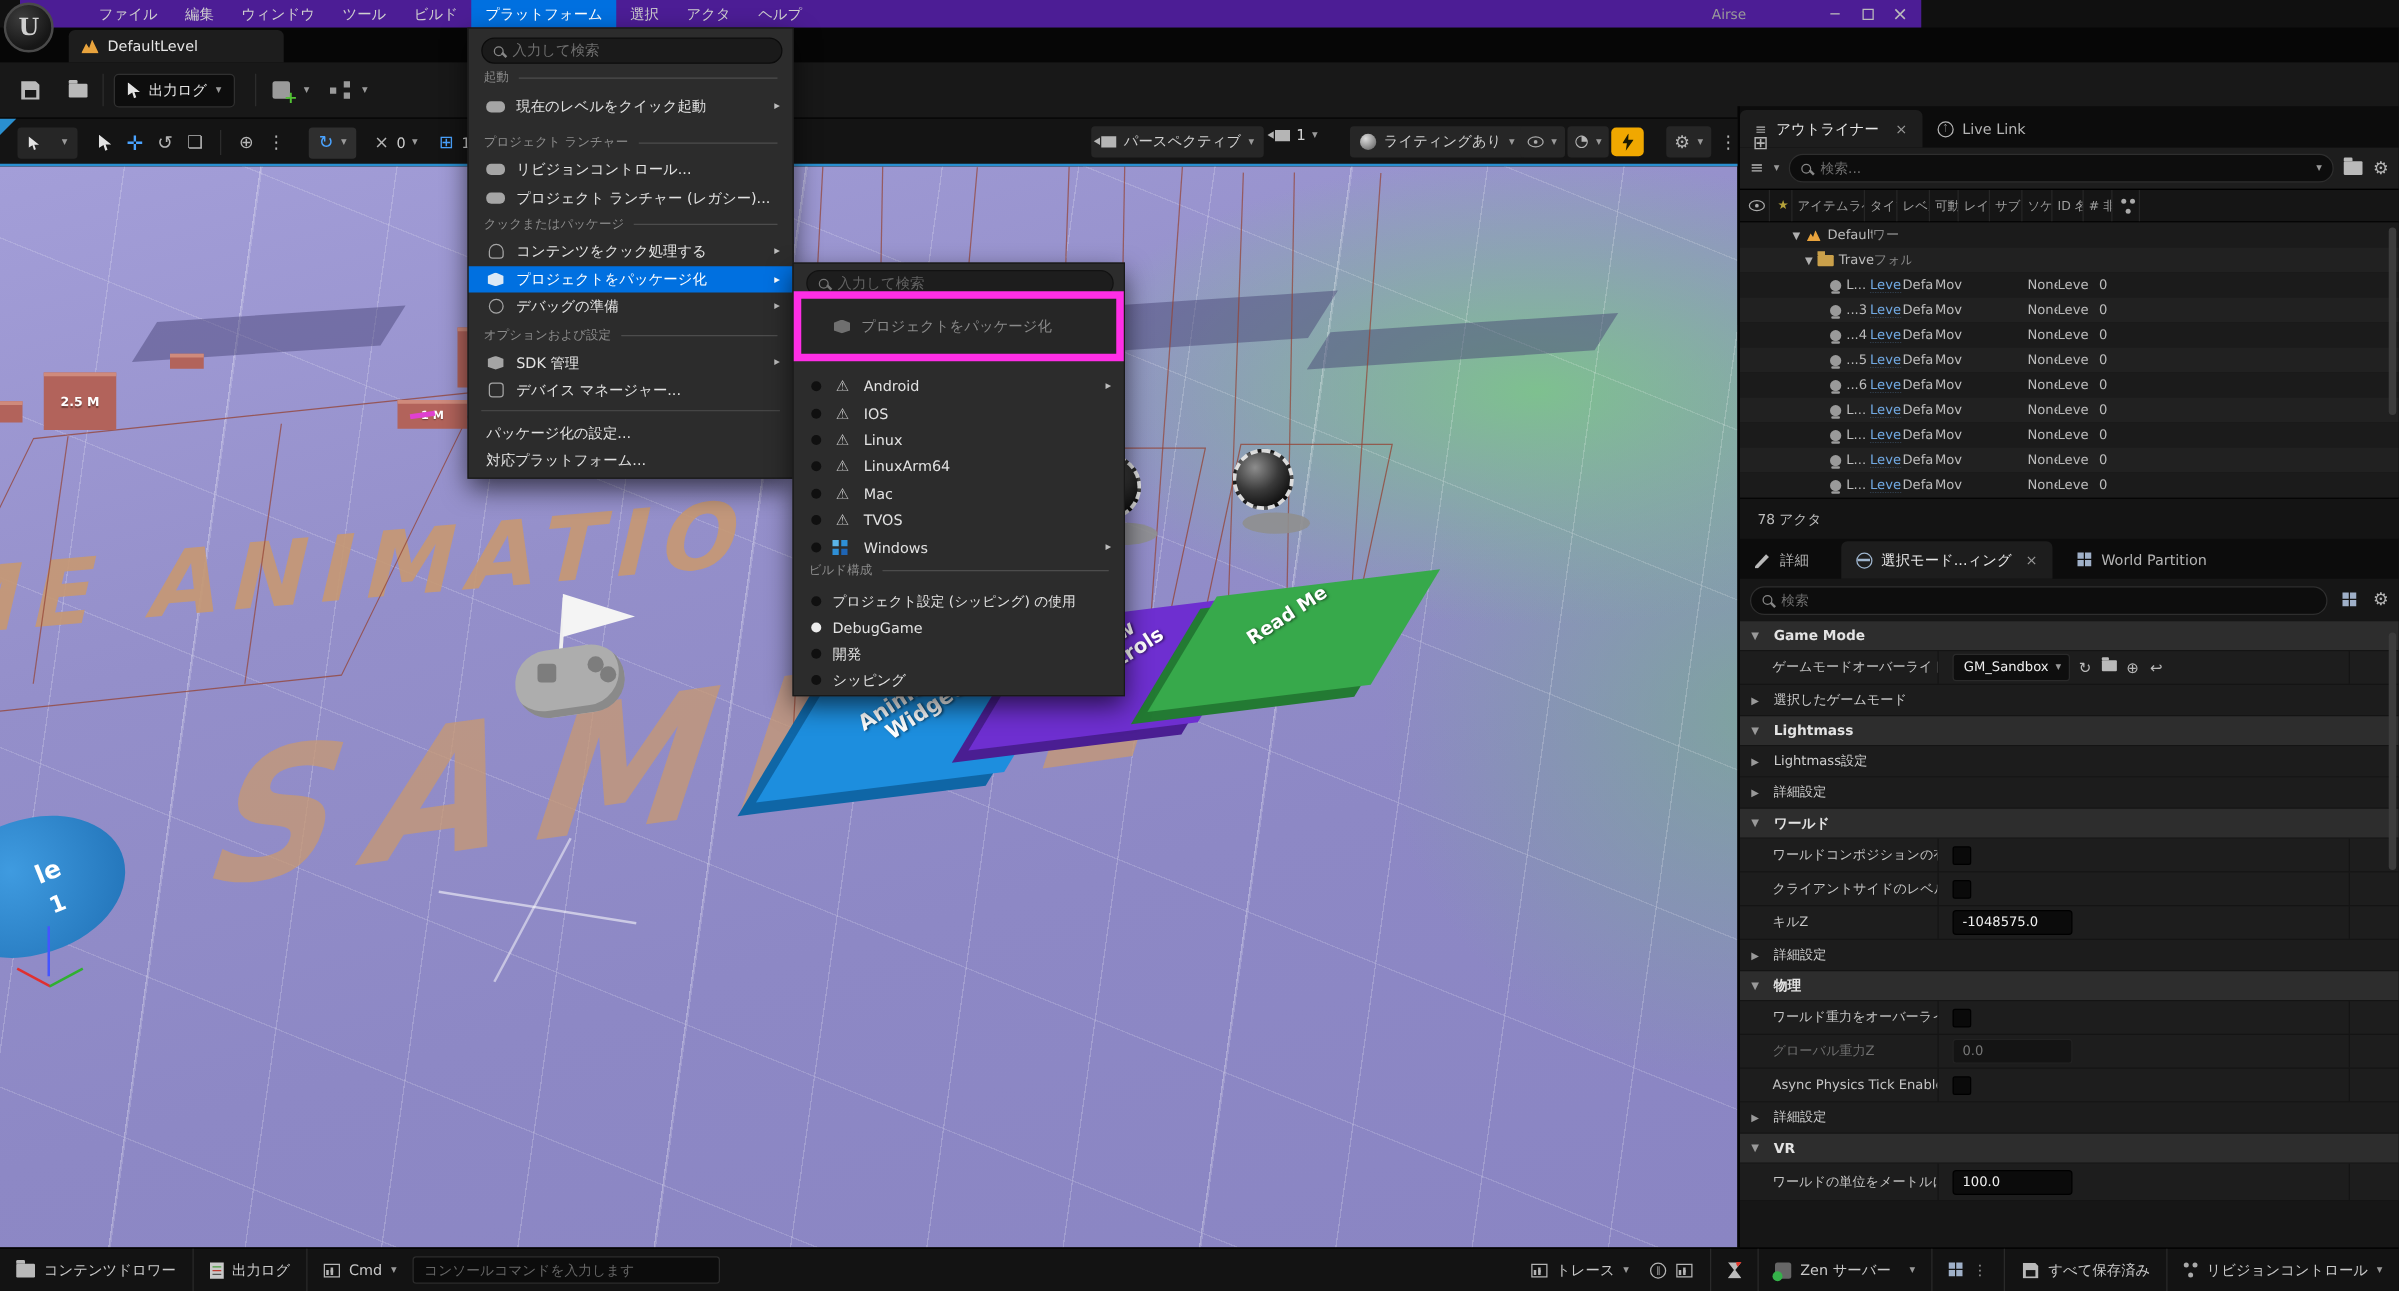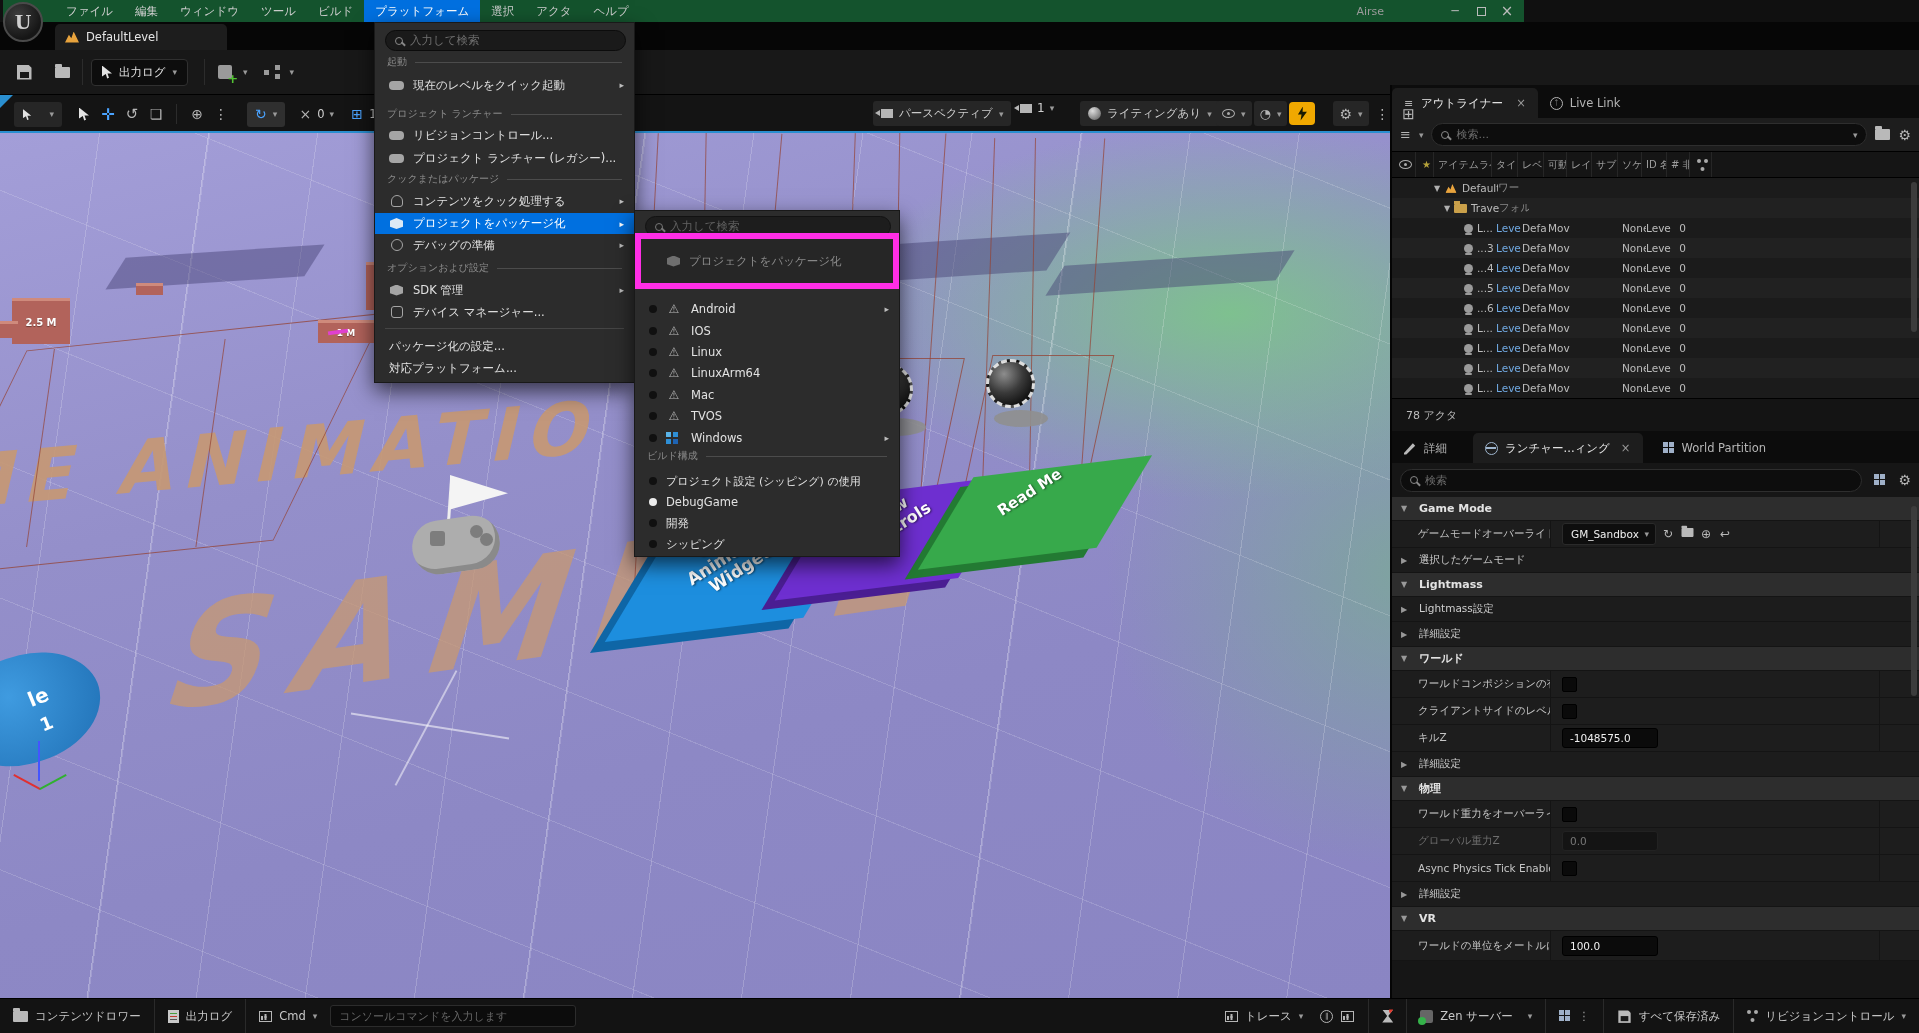--- a/index.html
+++ b/index.html
@@ -2,21 +2,21 @@
 <html><head>
 <meta charset="utf-8">
 <style>
   *{box-sizing:border-box;margin:0;padding:0}
   html,body{width:1919px;height:1033px;overflow:hidden}
   body{background:#101010;font-family:"DejaVu Sans","Liberation Sans",sans-serif;color:#c9c9c9;font-size:12px;position:relative}
   .abs{position:absolute}
   .hs{display:flex;align-items:center}
   .grow{flex:1}
   
-  #titlebar{left:3px;top:0;width:1521px;height:22px;background:#14532d;z-index:40}
+  #titlebar{left:16px;top:0;width:1521px;height:22px;background:#4c1d95;z-index:40}
   .menu-item{padding:0 11px;height:22px;display:flex;align-items:center;color:#cfcfcf;font-size:11.5px;cursor:default}
   .menu-item.active{background:#0070e0;color:#fff}
   #ue-logo{left:3px;top:2px;width:40px;height:40px;border-radius:50%;background:radial-gradient(circle at 35% 30%,#3d3d3d,#161616 70%);border:2px solid #4a4a4a;z-index:45;display:flex;align-items:center;justify-content:center;color:#cfcfcf;font-family:"DejaVu Serif","Liberation Serif",serif;font-size:19px;font-weight:bold}
   .winbtn{width:26px;height:22px;display:flex;align-items:center;justify-content:center;color:#bbb;font-size:12px}
   .winbox{width:9px;height:9px;border:1.5px solid #bbb}
   
   #tabbar{left:0;top:22px;width:1919px;height:28px;background:#060606}
   #level-tab{left:55px;top:2px;width:172px;height:26px;background:#1d1d1d;border-radius:5px 5px 0 0;display:flex;align-items:center;padding-left:10px;gap:7px;color:#e6e6e6;font-size:11.5px}
   .mountain{width:14px;height:11px;background:#e8a33d;clip-path:polygon(0 100%,28% 30%,45% 62%,62% 0,100% 100%)}
   
@@ -302,21 +302,21 @@
   <div class="plat" style="left:945px;top:337px;width:180px;height:85px;background:#37a94b;box-shadow:-8px 8px 0 #237a33"></div>
   <div class="plat-label" style="left:975px;top:352px;width:110px;font-size:15px">Read Me</div>
 
   <div class="sphere" style="left:694px;top:252px;width:56px;height:56px"></div>
   <div class="sphere-base" style="left:702px;top:310px;width:62px;height:20px"></div>
   <div class="sphere" style="left:860px;top:230px;width:53px;height:53px"></div>
   <div class="sphere-base" style="left:868px;top:285px;width:58px;height:18px"></div>
   <div class="sphere" style="left:986px;top:226px;width:49px;height:49px"></div>
   <div class="sphere-base" style="left:994px;top:277px;width:54px;height:17px"></div>
 
-  <div class="redbox" style="left:12px;top:165px;width:58px;height:46px;font-size:10px">
+  <div class="redbox" style="left:35px;top:165px;width:58px;height:46px;font-size:10px">
       <span>2.5 M</span>
     </div>
   <div class="redbox" style="left:366px;top:129px;width:64px;height:48px;font-size:10px">
       <span>1 M</span>
     </div>
   <div class="redbox" style="left:318px;top:187px;width:56px;height:23px;font-size:9px">
       <span>1 M</span>
     </div>
   <div class="redbox" style="left:136px;top:150px;width:27px;height:12px"></div>
   <div class="redbox" style="left:0;top:188px;width:18px;height:17px"></div>
@@ -685,21 +685,21 @@
 
   <div style="position:relative">
     <div class="ptab-bar" style="height:32px">
       <div class="ptab">
         <span class="pencil"></span>
         <span>詳細</span>
       </div>
       <div style="width:14px"></div>
       <div class="ptab active">
         <span class="globe-ico"></span>
-        <span>ランチャー...ィング</span>
+        <span>選択モード...ィング</span>
         <span style="color:#9a9a9a;margin-left:4px">×</span>
       </div>
       <div style="width:8px"></div>
       <div class="ptab">
         <span class="gridico">
             <i></i>
             <i></i>
             <i></i>
             <i></i>
           </span>

